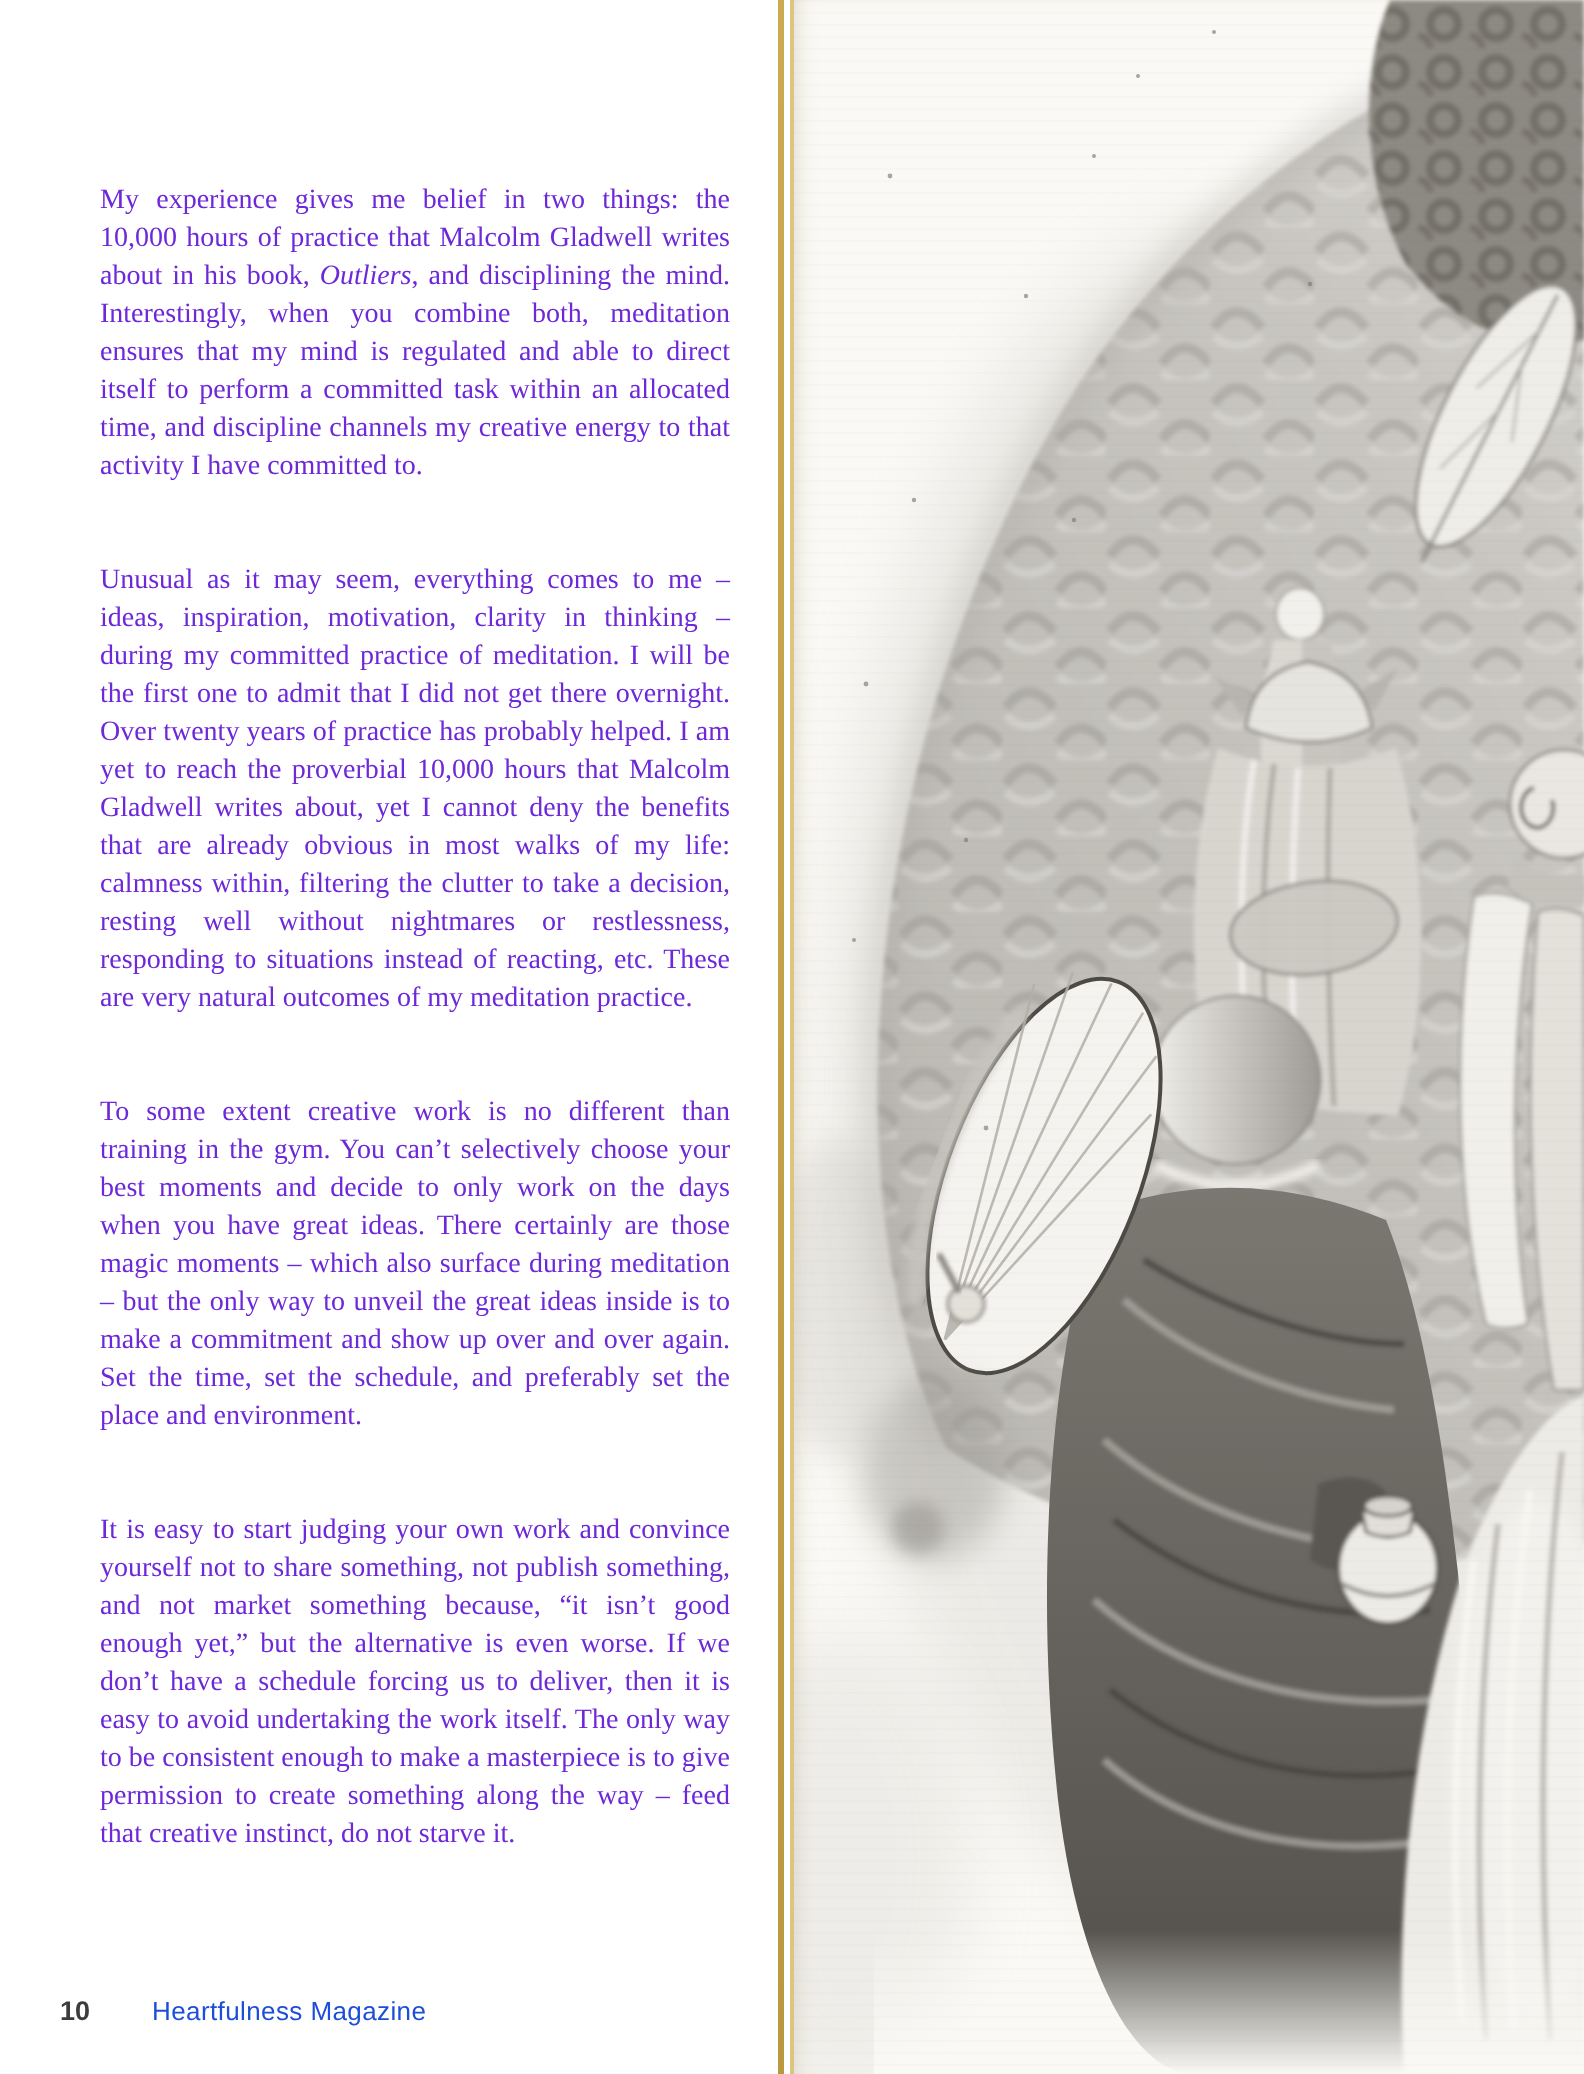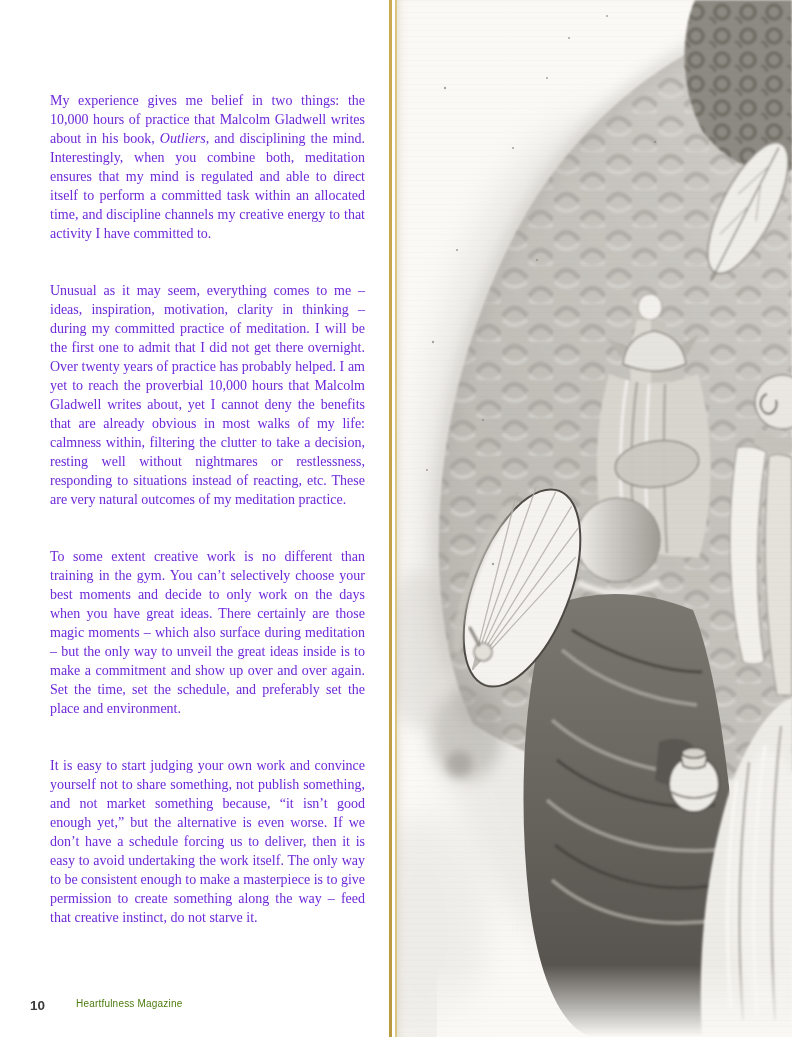--- a/index.html
+++ b/index.html
@@ -16,22 +16,22 @@
   .article p{margin:0 0 38px 0;}
   .article em{font-style:italic;}
   
   .footer-num{
     position:absolute;left:30px;top:998px;
     font-family:"Liberation Sans", sans-serif;font-size:13.5px;
     font-weight:700;color:#3c3c3c;
   }
   .footer-name{
     position:absolute;left:76px;top:998px;
-    font-family:"Liberation Sans", sans-serif;font-size:10px;
-    color:#4d7c0f;letter-spacing:.2px;
+    font-family:"Liberation Sans", sans-serif;font-size:13px;
+    color:#1d4ed8;letter-spacing:.2px;
   }
   
   .spine-thick{position:absolute;left:389px;top:0;width:3px;height:100%;
     background:linear-gradient(180deg,#cbaa50,#b9983e);}
   .spine-thin{position:absolute;left:395px;top:0;width:1.5px;height:100%;
     background:#dcc67f;}
   
   .right-page{
     position:absolute;left:397px;top:0;width:395px;height:100%;
     background:#faf9f5;

